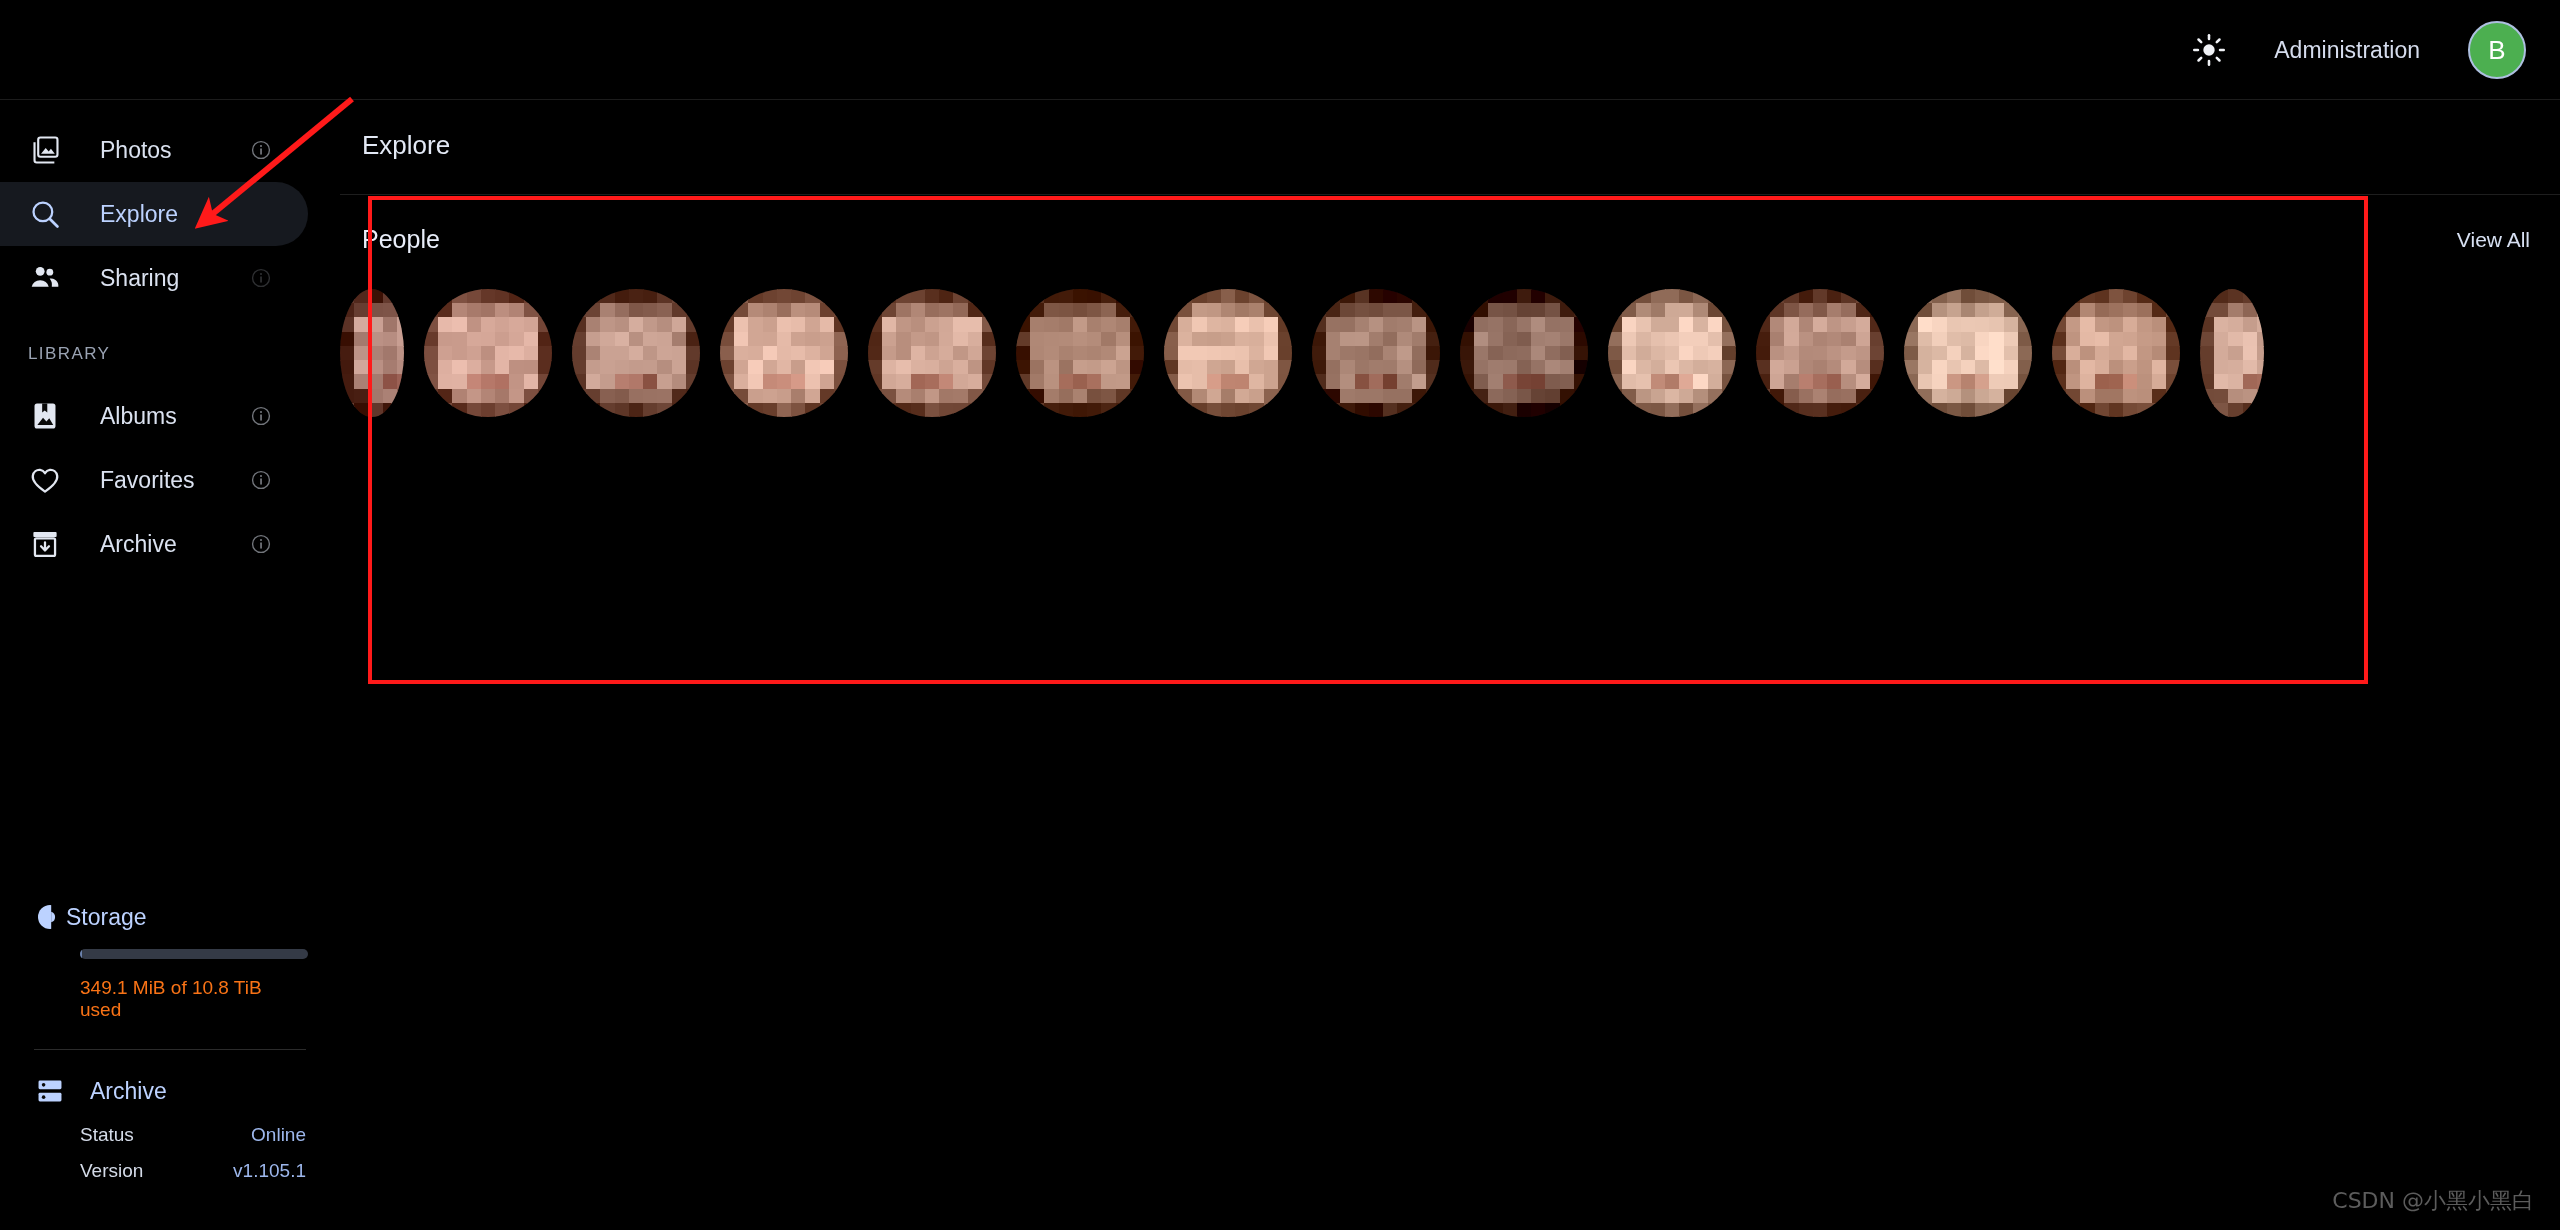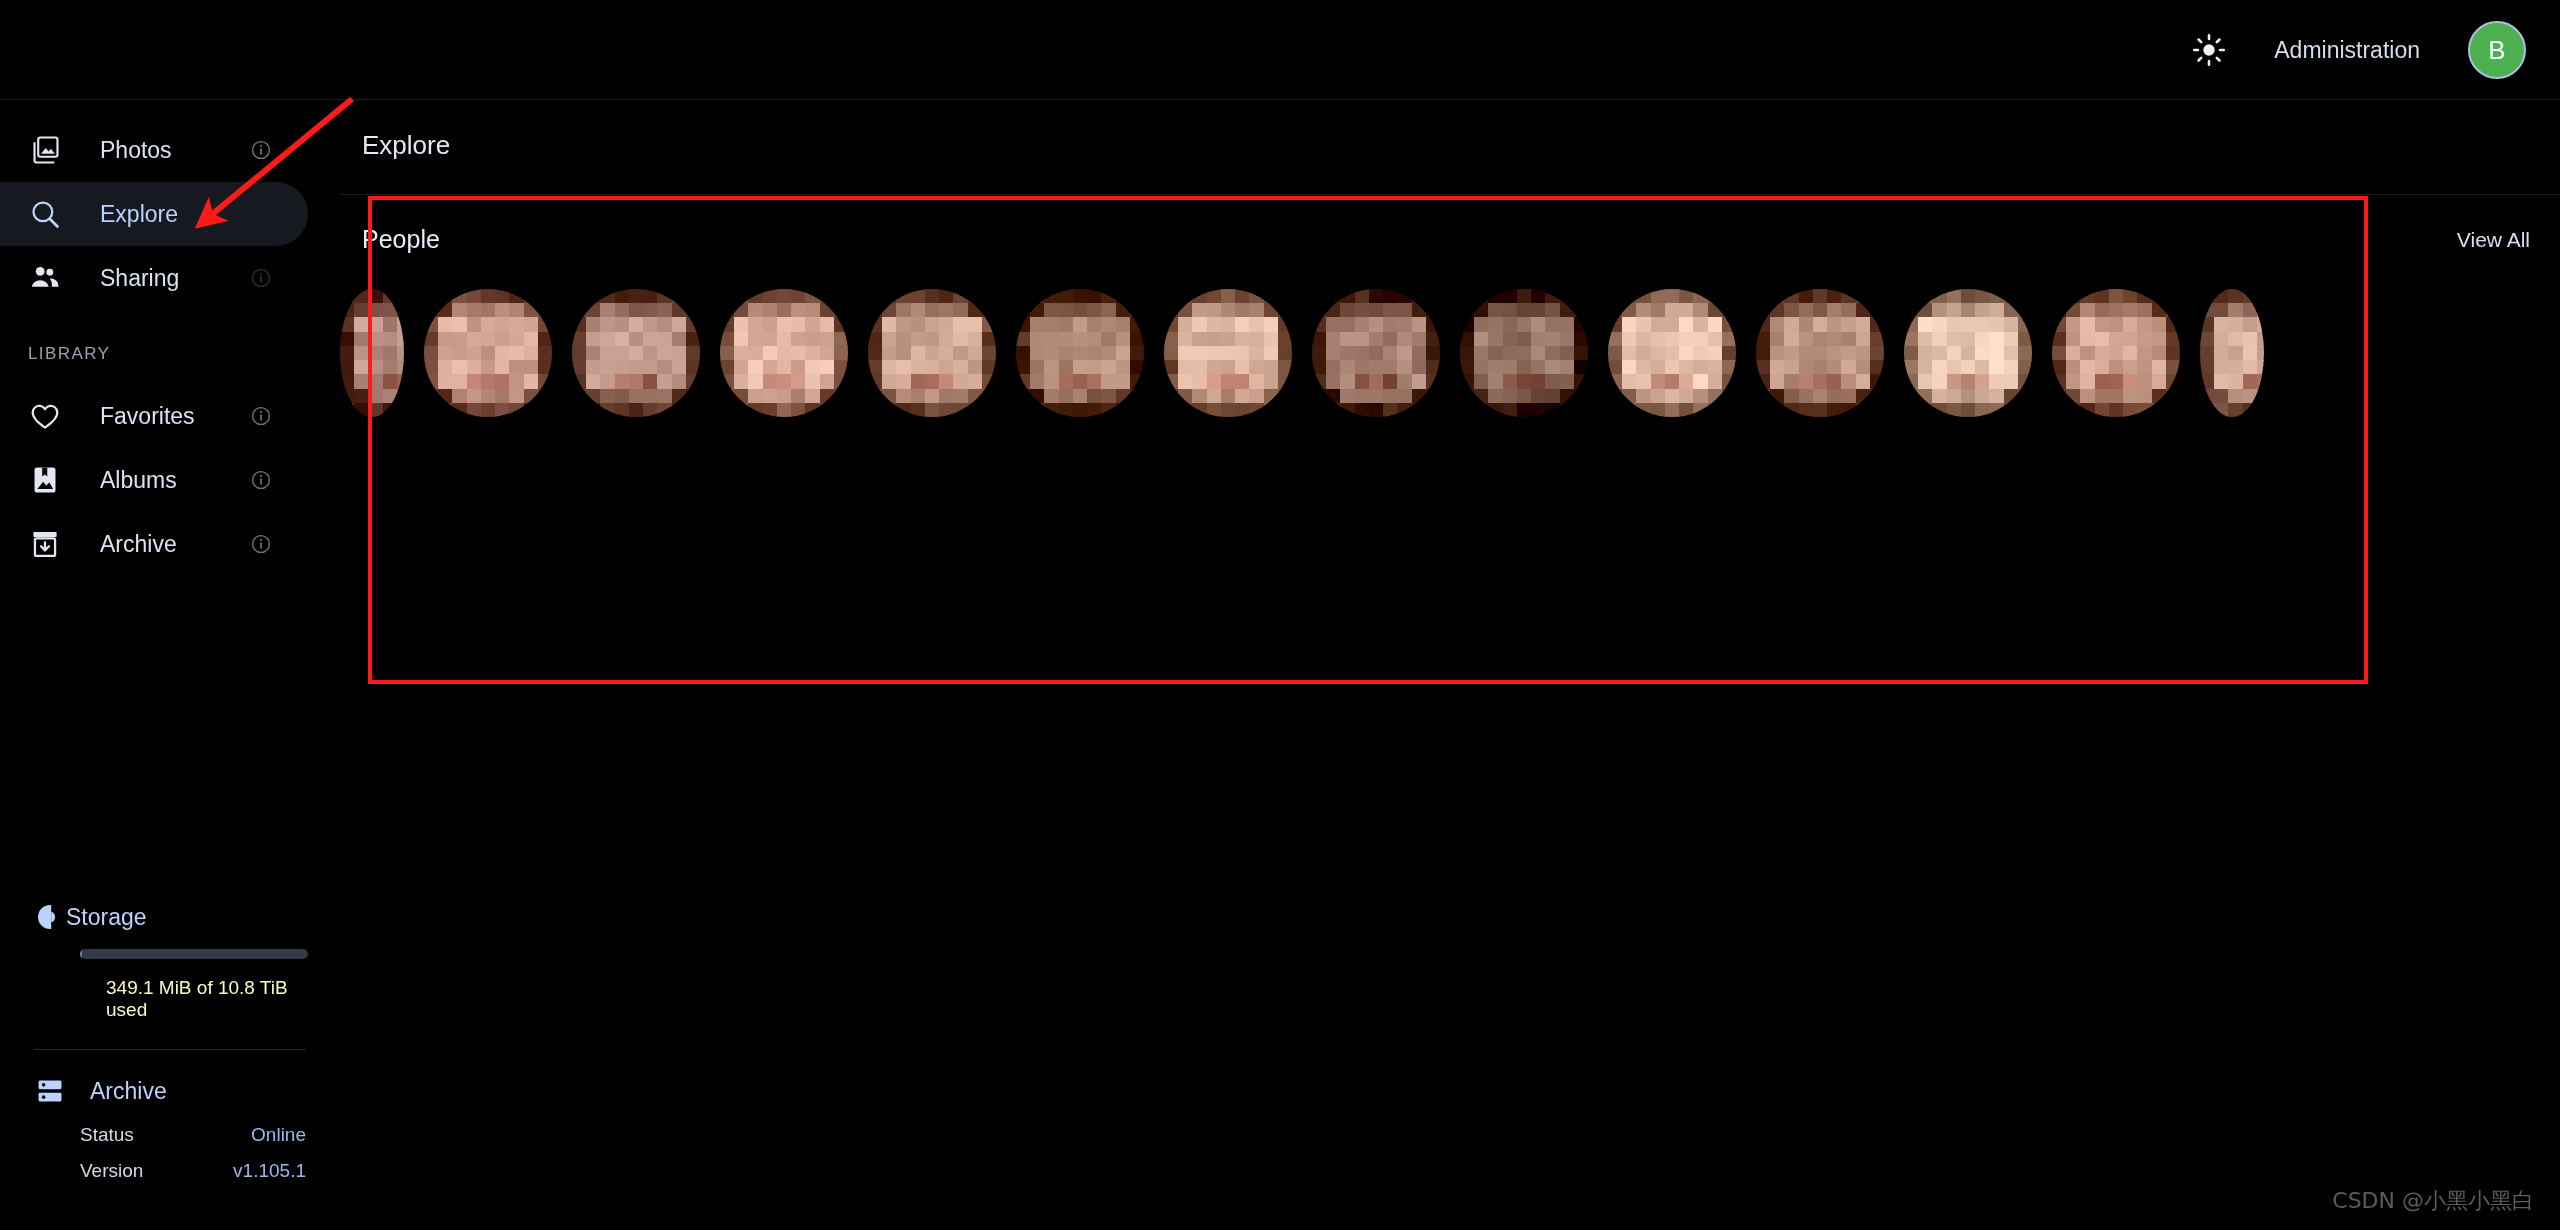--- a/index.html
+++ b/index.html
@@ -99,21 +99,21 @@
     display: flex; align-items: center; margin-bottom: 16px;
   }
   .storage-icon { width: 32px; height: 32px; flex: 0 0 32px; }
   .storage-title { font-size: 23px; color: #bcd2ff; }
   .storage-bar {
     height: 10px; width: 228px; background: #343a46; border-radius: 5px;
     margin-left: 46px; overflow: hidden;
   }
   .storage-bar-fill { height: 100%; background: #6b82ad; border-radius: 5px; }
   .storage-text {
-    font-size: 19px; color: #fef9c3; margin-left: 72px; margin-top: 18px;
+    font-size: 19px; color: #f97316; margin-left: 46px; margin-top: 18px;
   }
   .footer-divider {
     height: 1px; background: #2b2b2b; margin: 28px 0 26px 0;
   }
   .server-head { display: flex; align-items: center; gap: 24px; margin-bottom: 18px; }
   .server-icon { width: 32px; height: 30px; flex: 0 0 32px; }
   .server-title { font-size: 23px; color: #bcd2ff; }
   .server-row {
     display: flex; justify-content: space-between; align-items: center;
     margin-left: 46px; margin-bottom: 14px;
@@ -255,42 +255,42 @@
       </div>
     </div>
 
     <div class="section-label">LIBRARY</div>
 
     <div class="nav-list">
 
       <div class="nav-item">
         <span class="nav-icon">
           <svg viewBox="0 0 24 24" width="34" height="34">
-            <path d="M12 20.2 C5.4 15.6 2.8 12.4 3.4 9 C3.9 6.2 6.2 4.6 8.6 4.9 C10.2 5.1 11.3 6.1 12 7.2 C12.7 6.1 13.8 5.1 15.4 4.9 C17.8 4.6 20.1 6.2 20.6 9 C21.2 12.4 18.6 15.6 12 20.2 Z" fill="none" stroke="#e2e7f1" stroke-width="1.6" stroke-linejoin="round"></path>
+            <rect x="4.6" y="3.2" width="14.8" height="17.6" rx="1.8" fill="#e2e7f1"></rect>
+            <path d="M10 3.2 h3.6 v6.4 l-1.8 -1.5 l-1.8 1.5 Z" fill="#0a0a0a"></path>
+            <path d="M6.6 18.4 L10.6 13.2 L13 15.9 L15 13.6 L17.8 18.4 Z" fill="#0a0a0a"></path>
           </svg>
         </span>
-        <span class="nav-label">Favorites</span>
+        <span class="nav-label">Albums</span>
         <span class="nav-info">
           <svg viewBox="0 0 24 24" width="22" height="22">
             <circle cx="12" cy="12" r="9.2" fill="none" stroke="#cfd5e0" stroke-width="1.5"></circle>
             <circle cx="12" cy="7.6" r="1.15" fill="#cfd5e0"></circle>
             <rect x="11.1" y="10.2" width="1.9" height="7" rx=".9" fill="#cfd5e0"></rect>
           </svg>
         </span>
       </div>
 
       <div class="nav-item">
         <span class="nav-icon">
           <svg viewBox="0 0 24 24" width="34" height="34">
-            <rect x="4.6" y="3.2" width="14.8" height="17.6" rx="1.8" fill="#e2e7f1"></rect>
-            <path d="M10 3.2 h3.6 v6.4 l-1.8 -1.5 l-1.8 1.5 Z" fill="#0a0a0a"></path>
-            <path d="M6.6 18.4 L10.6 13.2 L13 15.9 L15 13.6 L17.8 18.4 Z" fill="#0a0a0a"></path>
+            <path d="M12 20.2 C5.4 15.6 2.8 12.4 3.4 9 C3.9 6.2 6.2 4.6 8.6 4.9 C10.2 5.1 11.3 6.1 12 7.2 C12.7 6.1 13.8 5.1 15.4 4.9 C17.8 4.6 20.1 6.2 20.6 9 C21.2 12.4 18.6 15.6 12 20.2 Z" fill="none" stroke="#e2e7f1" stroke-width="1.6" stroke-linejoin="round"></path>
           </svg>
         </span>
-        <span class="nav-label">Albums</span>
+        <span class="nav-label">Favorites</span>
         <span class="nav-info">
           <svg viewBox="0 0 24 24" width="22" height="22">
             <circle cx="12" cy="12" r="9.2" fill="none" stroke="#cfd5e0" stroke-width="1.5"></circle>
             <circle cx="12" cy="7.6" r="1.15" fill="#cfd5e0"></circle>
             <rect x="11.1" y="10.2" width="1.9" height="7" rx=".9" fill="#cfd5e0"></rect>
           </svg>
         </span>
       </div>
 
       <div class="nav-item">

